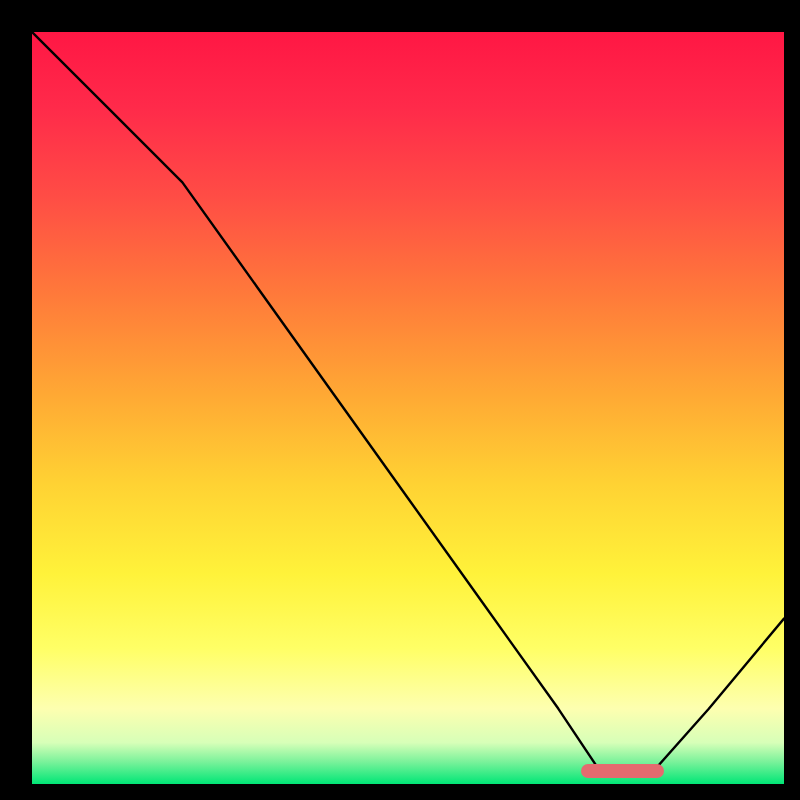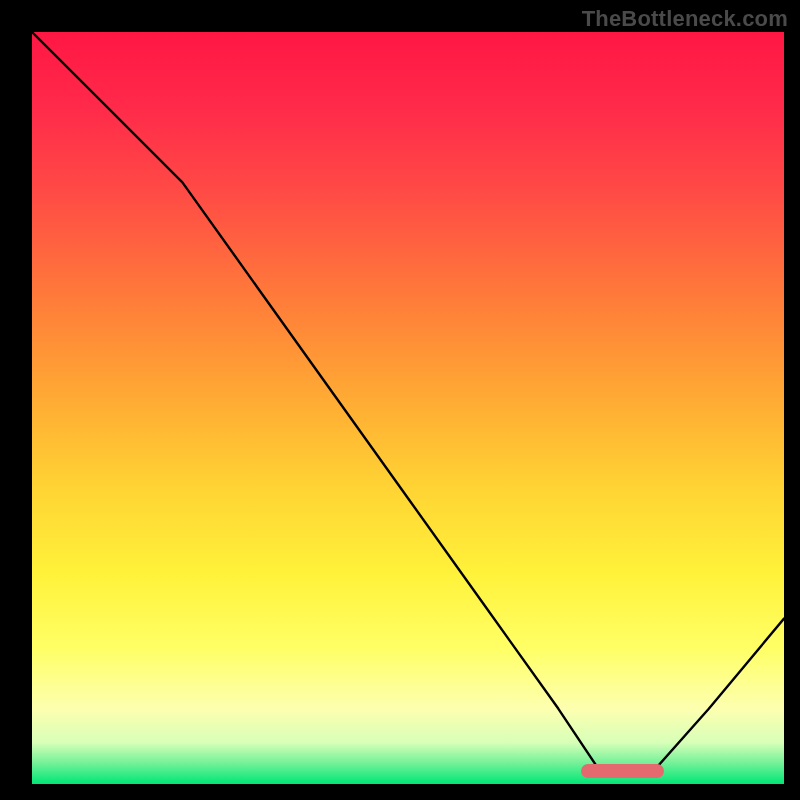--- a/index.html
+++ b/index.html
@@ -53,21 +53,20 @@
     position: absolute;
     background: #e46a6f;
     border-radius: 999px;
   }
 </style>
 </head>
 <body>
 
 <div class="frame">
 
-  <div class="watermark">TheBottleneck.com</div>
 
   <div class="plot">
 
     <svg class="gradient" viewBox="0 0 100 100" preserveAspectRatio="none">
       <defs>
         <linearGradient id="bg-grad" x1="0" y1="0" x2="0" y2="1">
             <stop offset="0.00%" stop-color="#ff1744"></stop>
             <stop offset="10.00%" stop-color="#ff2a4a"></stop>
             <stop offset="22.00%" stop-color="#ff4d45"></stop>
             <stop offset="35.00%" stop-color="#ff7a3a"></stop>

